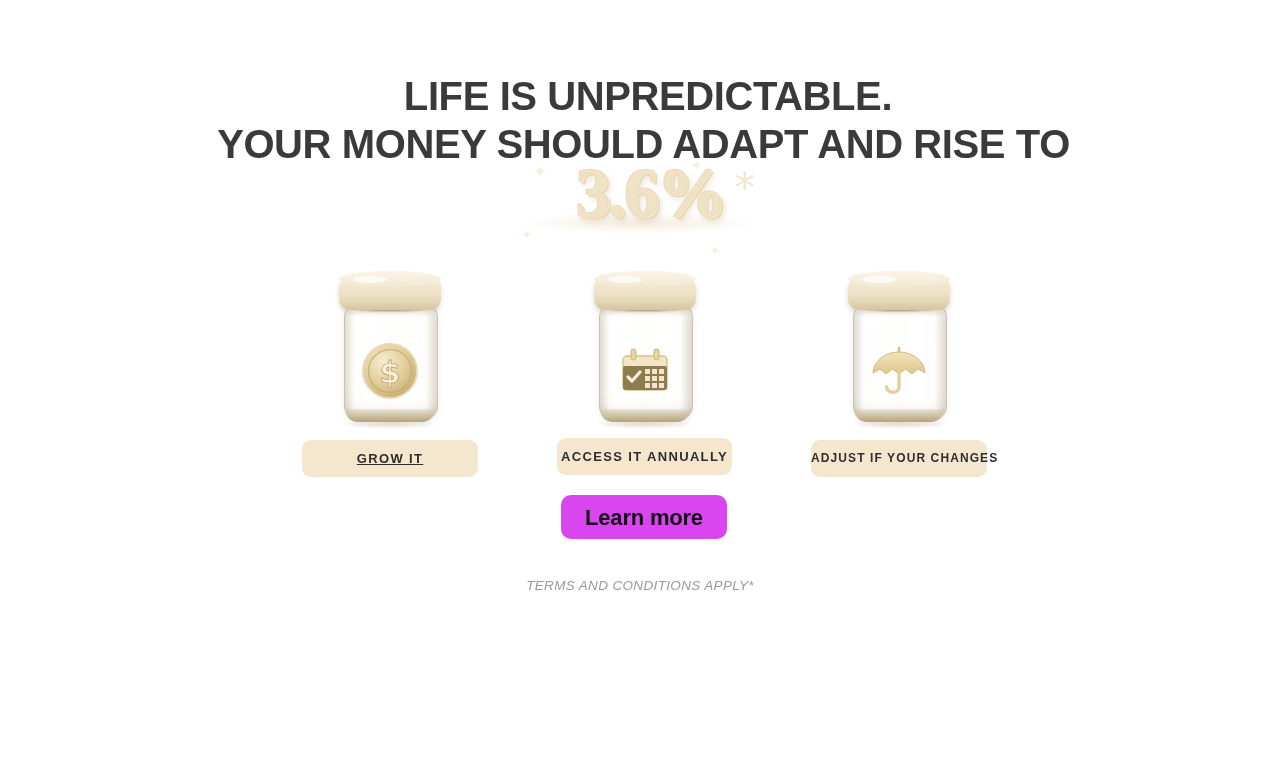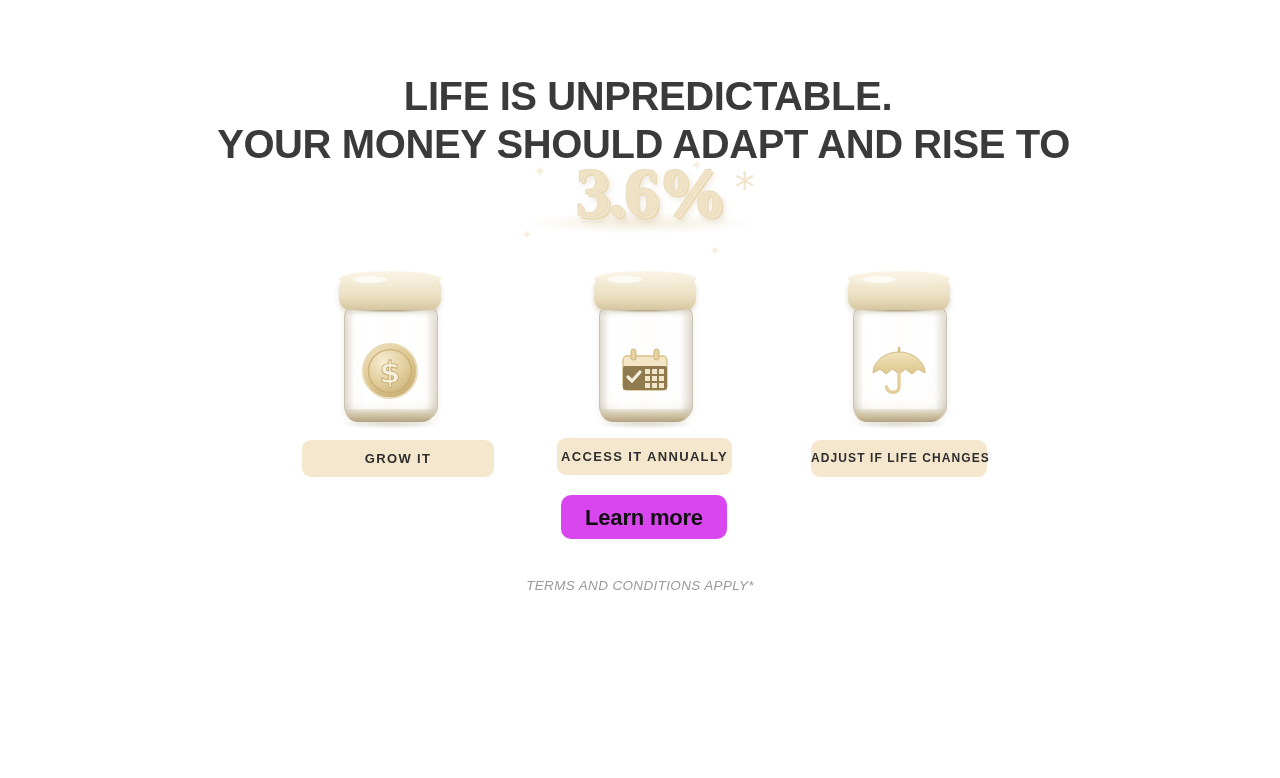--- a/index.html
+++ b/index.html
@@ -268,21 +268,21 @@
     font-size: 13px;
     font-weight: 700;
     letter-spacing: 1.35px;
     line-height: 37px;
     height: 37px;
     text-align: center;
     white-space: nowrap;
     cursor: pointer;
     padding: 0 26px;
   }
-  .pill-1 { left: 302px; top: 2px; width: 192px; padding: 0; }
+  .pill-1 { left: 302px; top: 2px; width: 176px; padding: 0; text-decoration: underline; }
   .pill-2 { left: 557px; top: 0px; width: 175px; padding: 0; }
   .pill-3 { left: 811px; top: 2px; width: 176px; padding: 0; font-size: 12px; letter-spacing: 1.1px; }
 
   
   .learn-more {
     position: absolute;
     top: 495px;
     left: 561px;
     width: 166px;
     height: 44px;
@@ -421,20 +421,20 @@
         <div class="jar-neck"></div>
         <div class="jar-lid"></div>
       </div>
     </div>
 
   </div>
 
   <div class="pills">
     <button class="pill pill-1">GROW IT</button>
     <button class="pill pill-2">ACCESS IT ANNUALLY</button>
-    <button class="pill pill-3">ADJUST IF LIFE CHANGES</button>
+    <button class="pill pill-3">ADJUST IF YOUR CHANGES</button>
   </div>
 
   <button class="learn-more">Learn more</button>
 
   <div class="footer-terms">TERMS AND CONDITIONS APPLY*</div>
 
 </div>
 
 </body></html>

